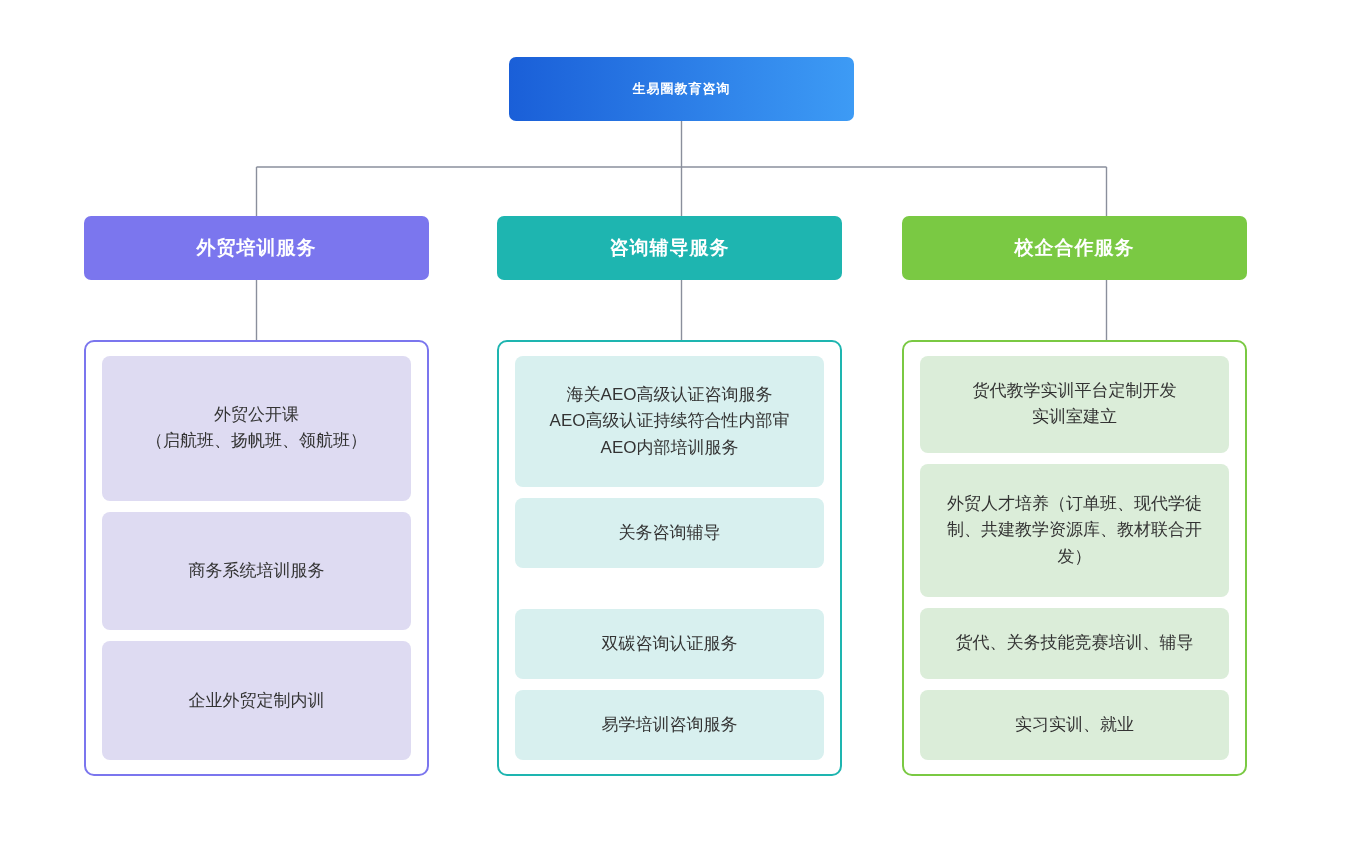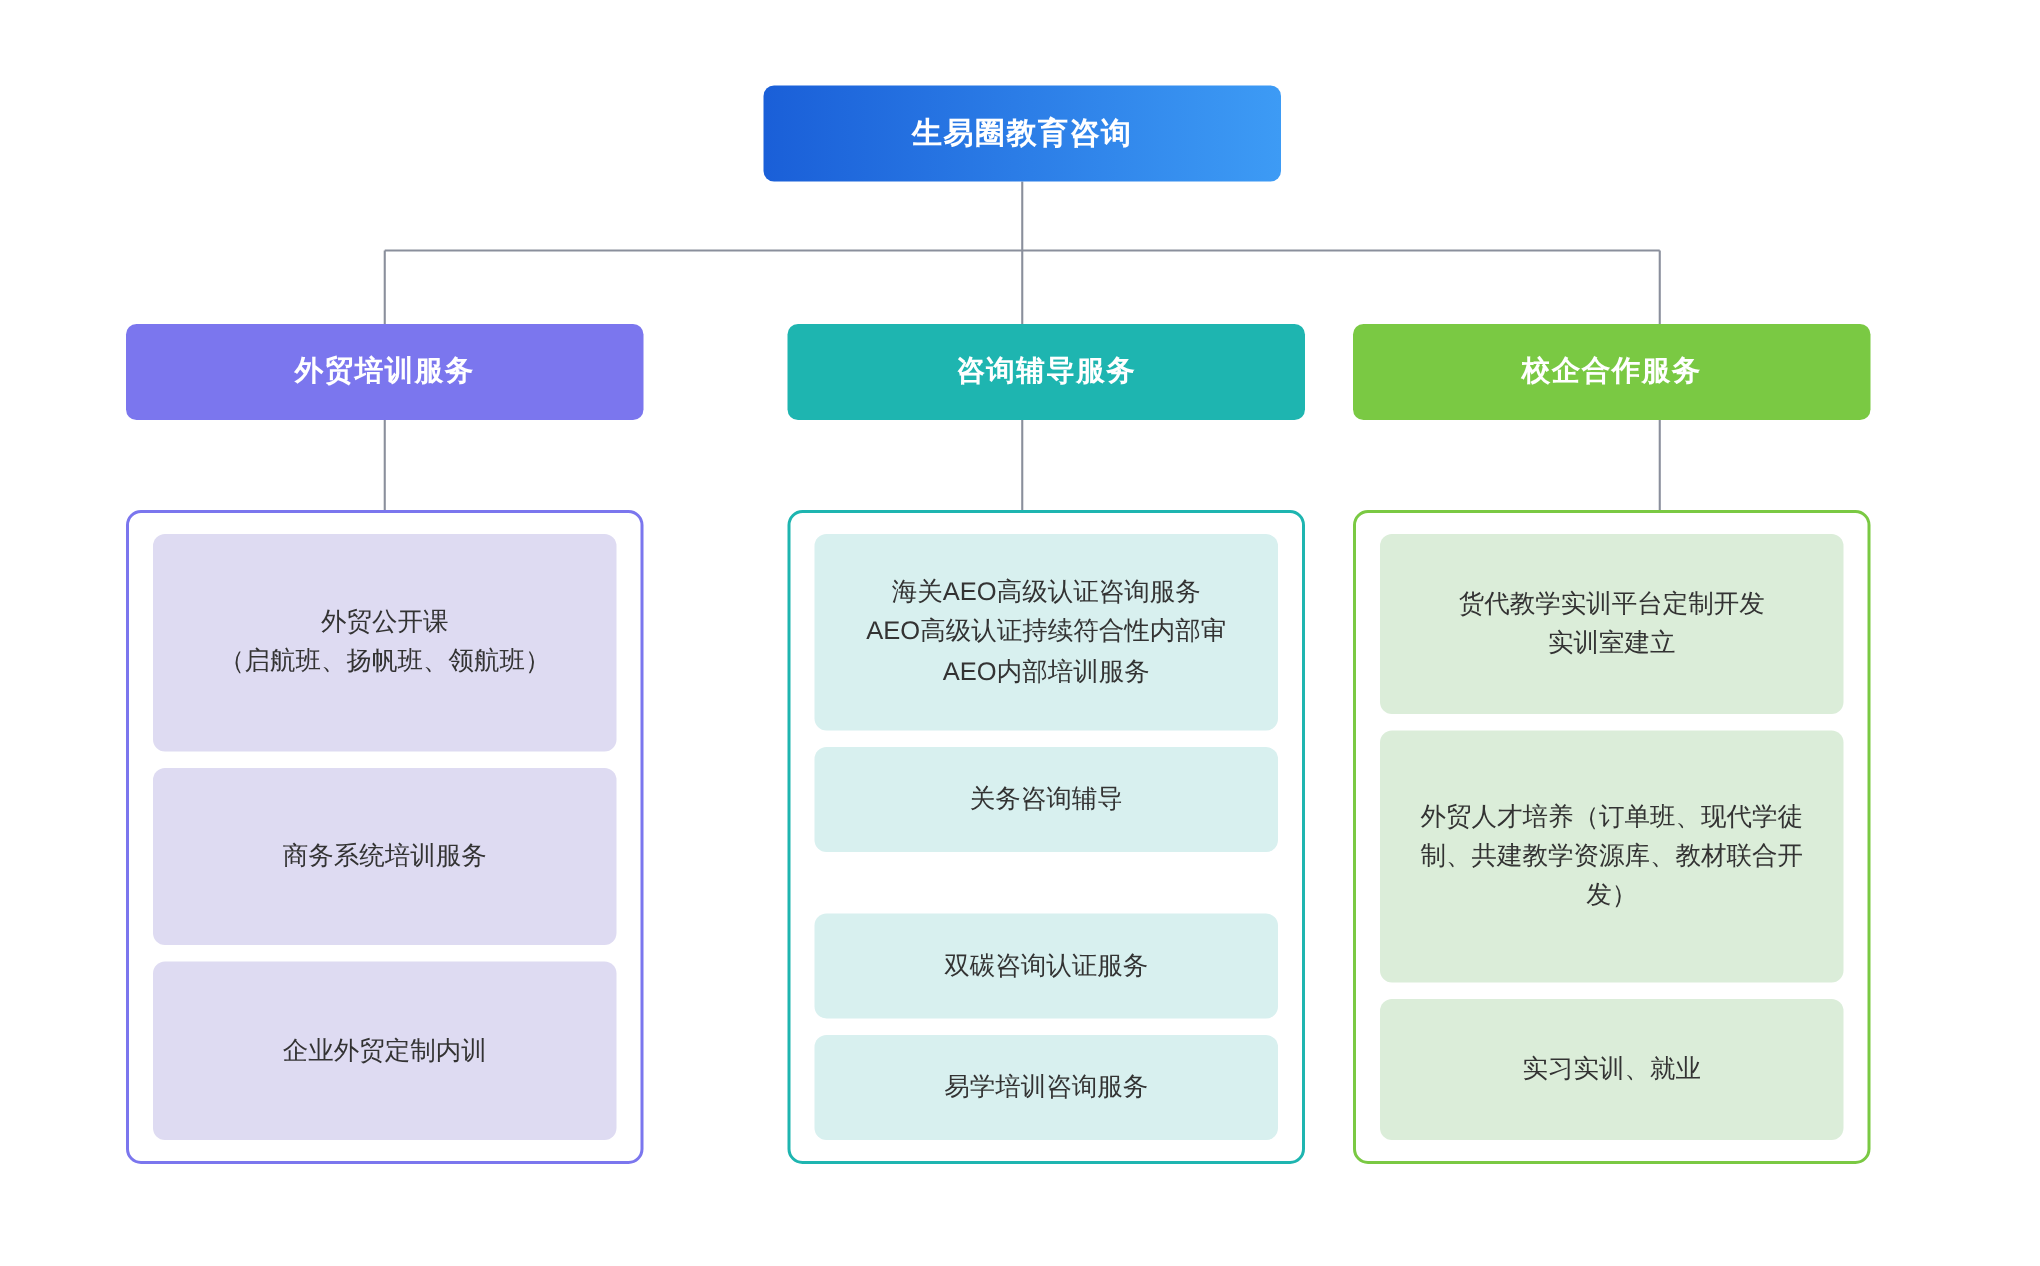--- a/index.html
+++ b/index.html
@@ -40,34 +40,34 @@
     width: 345px;
     height: 64px;
     border-radius: 7px;
     display: flex;
     align-items: center;
     justify-content: center;
     box-sizing: border-box;
   }
   .root-node-label {
     color: #ffffff;
-    font-size: 20px;
+    font-size: 13px;
     font-weight: bold;
     letter-spacing: 1px;
     line-height: 1.2;
   }
 
   
   .branch {
     position: absolute;
     top: 216px;
     width: 345px;
   }
   .branch-1 { left: 84px; }
-  .branch-2 { left: 525px; }
+  .branch-2 { left: 497px; }
   .branch-3 { left: 902px; }
 
   .branch-header {
     width: 345px;
     height: 64px;
     border-radius: 7px;
     display: flex;
     align-items: center;
     justify-content: center;
     box-sizing: border-box;
@@ -178,17 +178,18 @@
   </div>
 
   <div class="branch branch-3">
     <div class="branch-header" id="branch-header-3" style="background: rgb(122, 201, 67);">
       <span class="branch-header-label" style="color: rgb(255, 255, 255);">校企合作服务</span>
     </div>
     <div class="branch-body" id="branch-body-3" style="border-color: rgb(122, 201, 67);">
       <div class="leaf-card" style="background: rgb(219, 237, 217); color: rgb(51, 51, 51);">货代教学实训平台定制开发
 实训室建立</div>
       <div class="leaf-card" style="background: rgb(219, 237, 217); color: rgb(51, 51, 51);">外贸人才培养（订单班、现代学徒制、共建教学资源库、教材联合开发）</div>
+      <div class="leaf-card" style="background: rgb(219, 237, 217); color: rgb(51, 51, 51);">货代、关务技能竞赛培训、辅导</div>
       <div class="leaf-card" style="background: rgb(219, 237, 217); color: rgb(51, 51, 51);">实习实训、就业</div>
     </div>
   </div>
 
 </div>
 
 </body></html>

